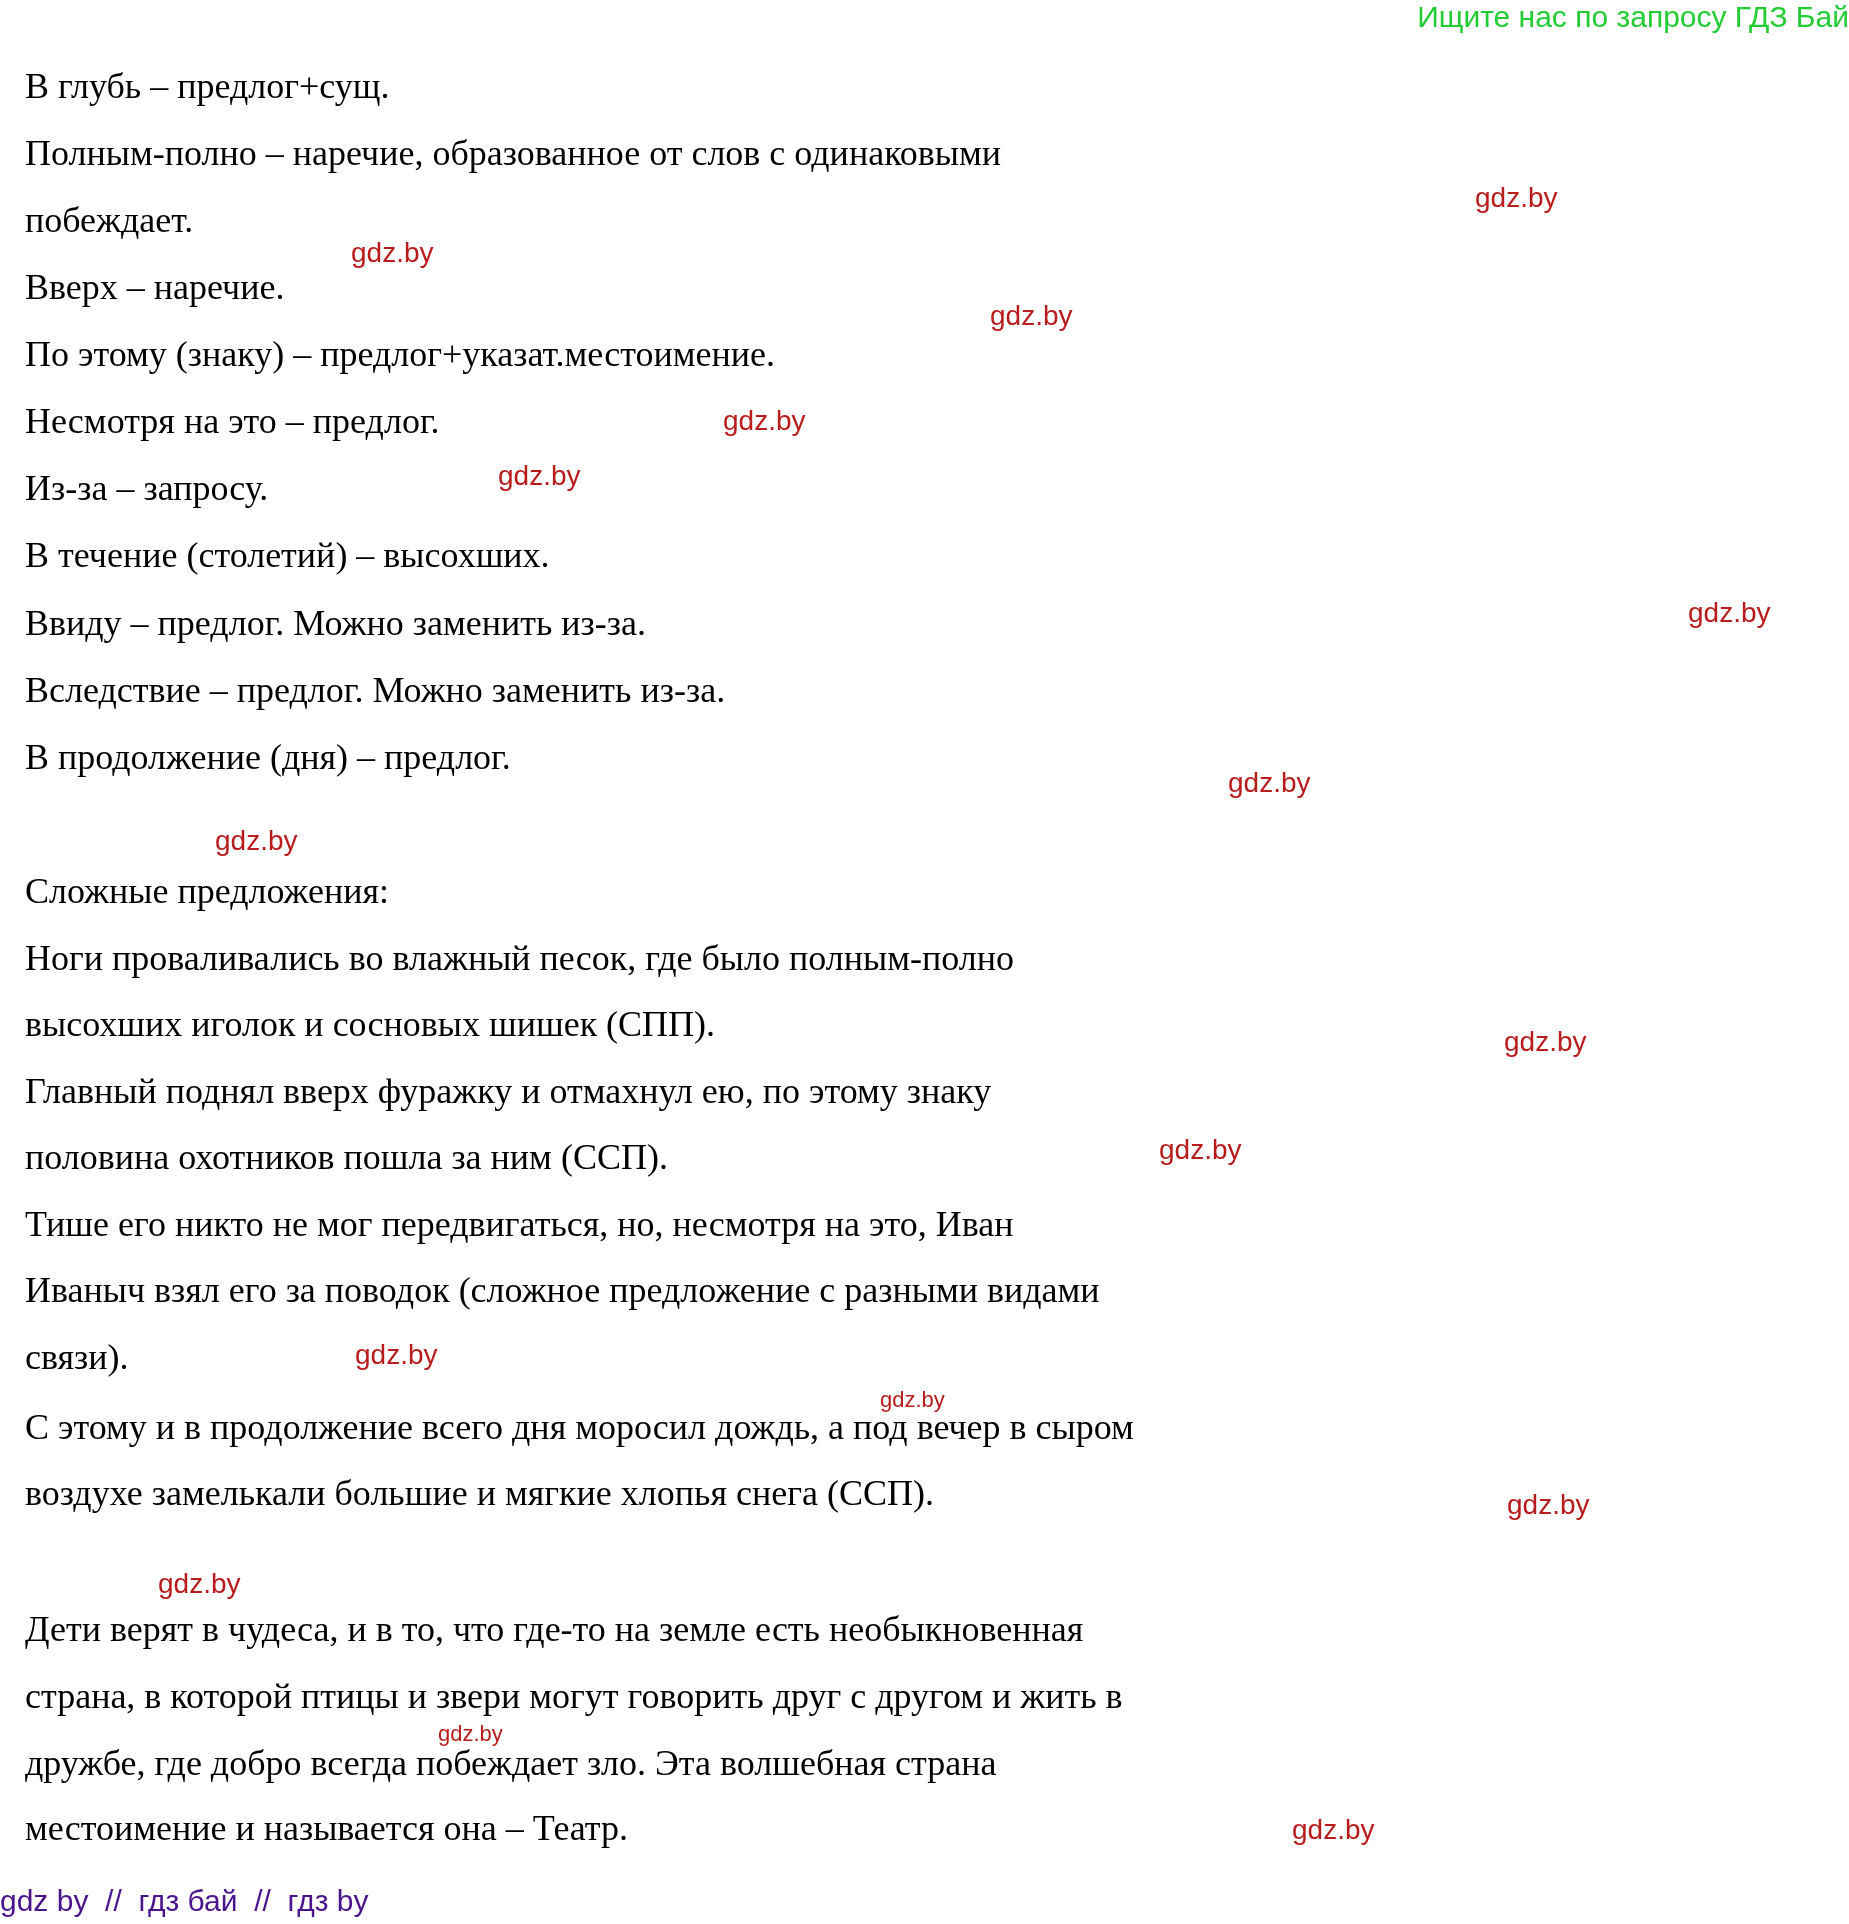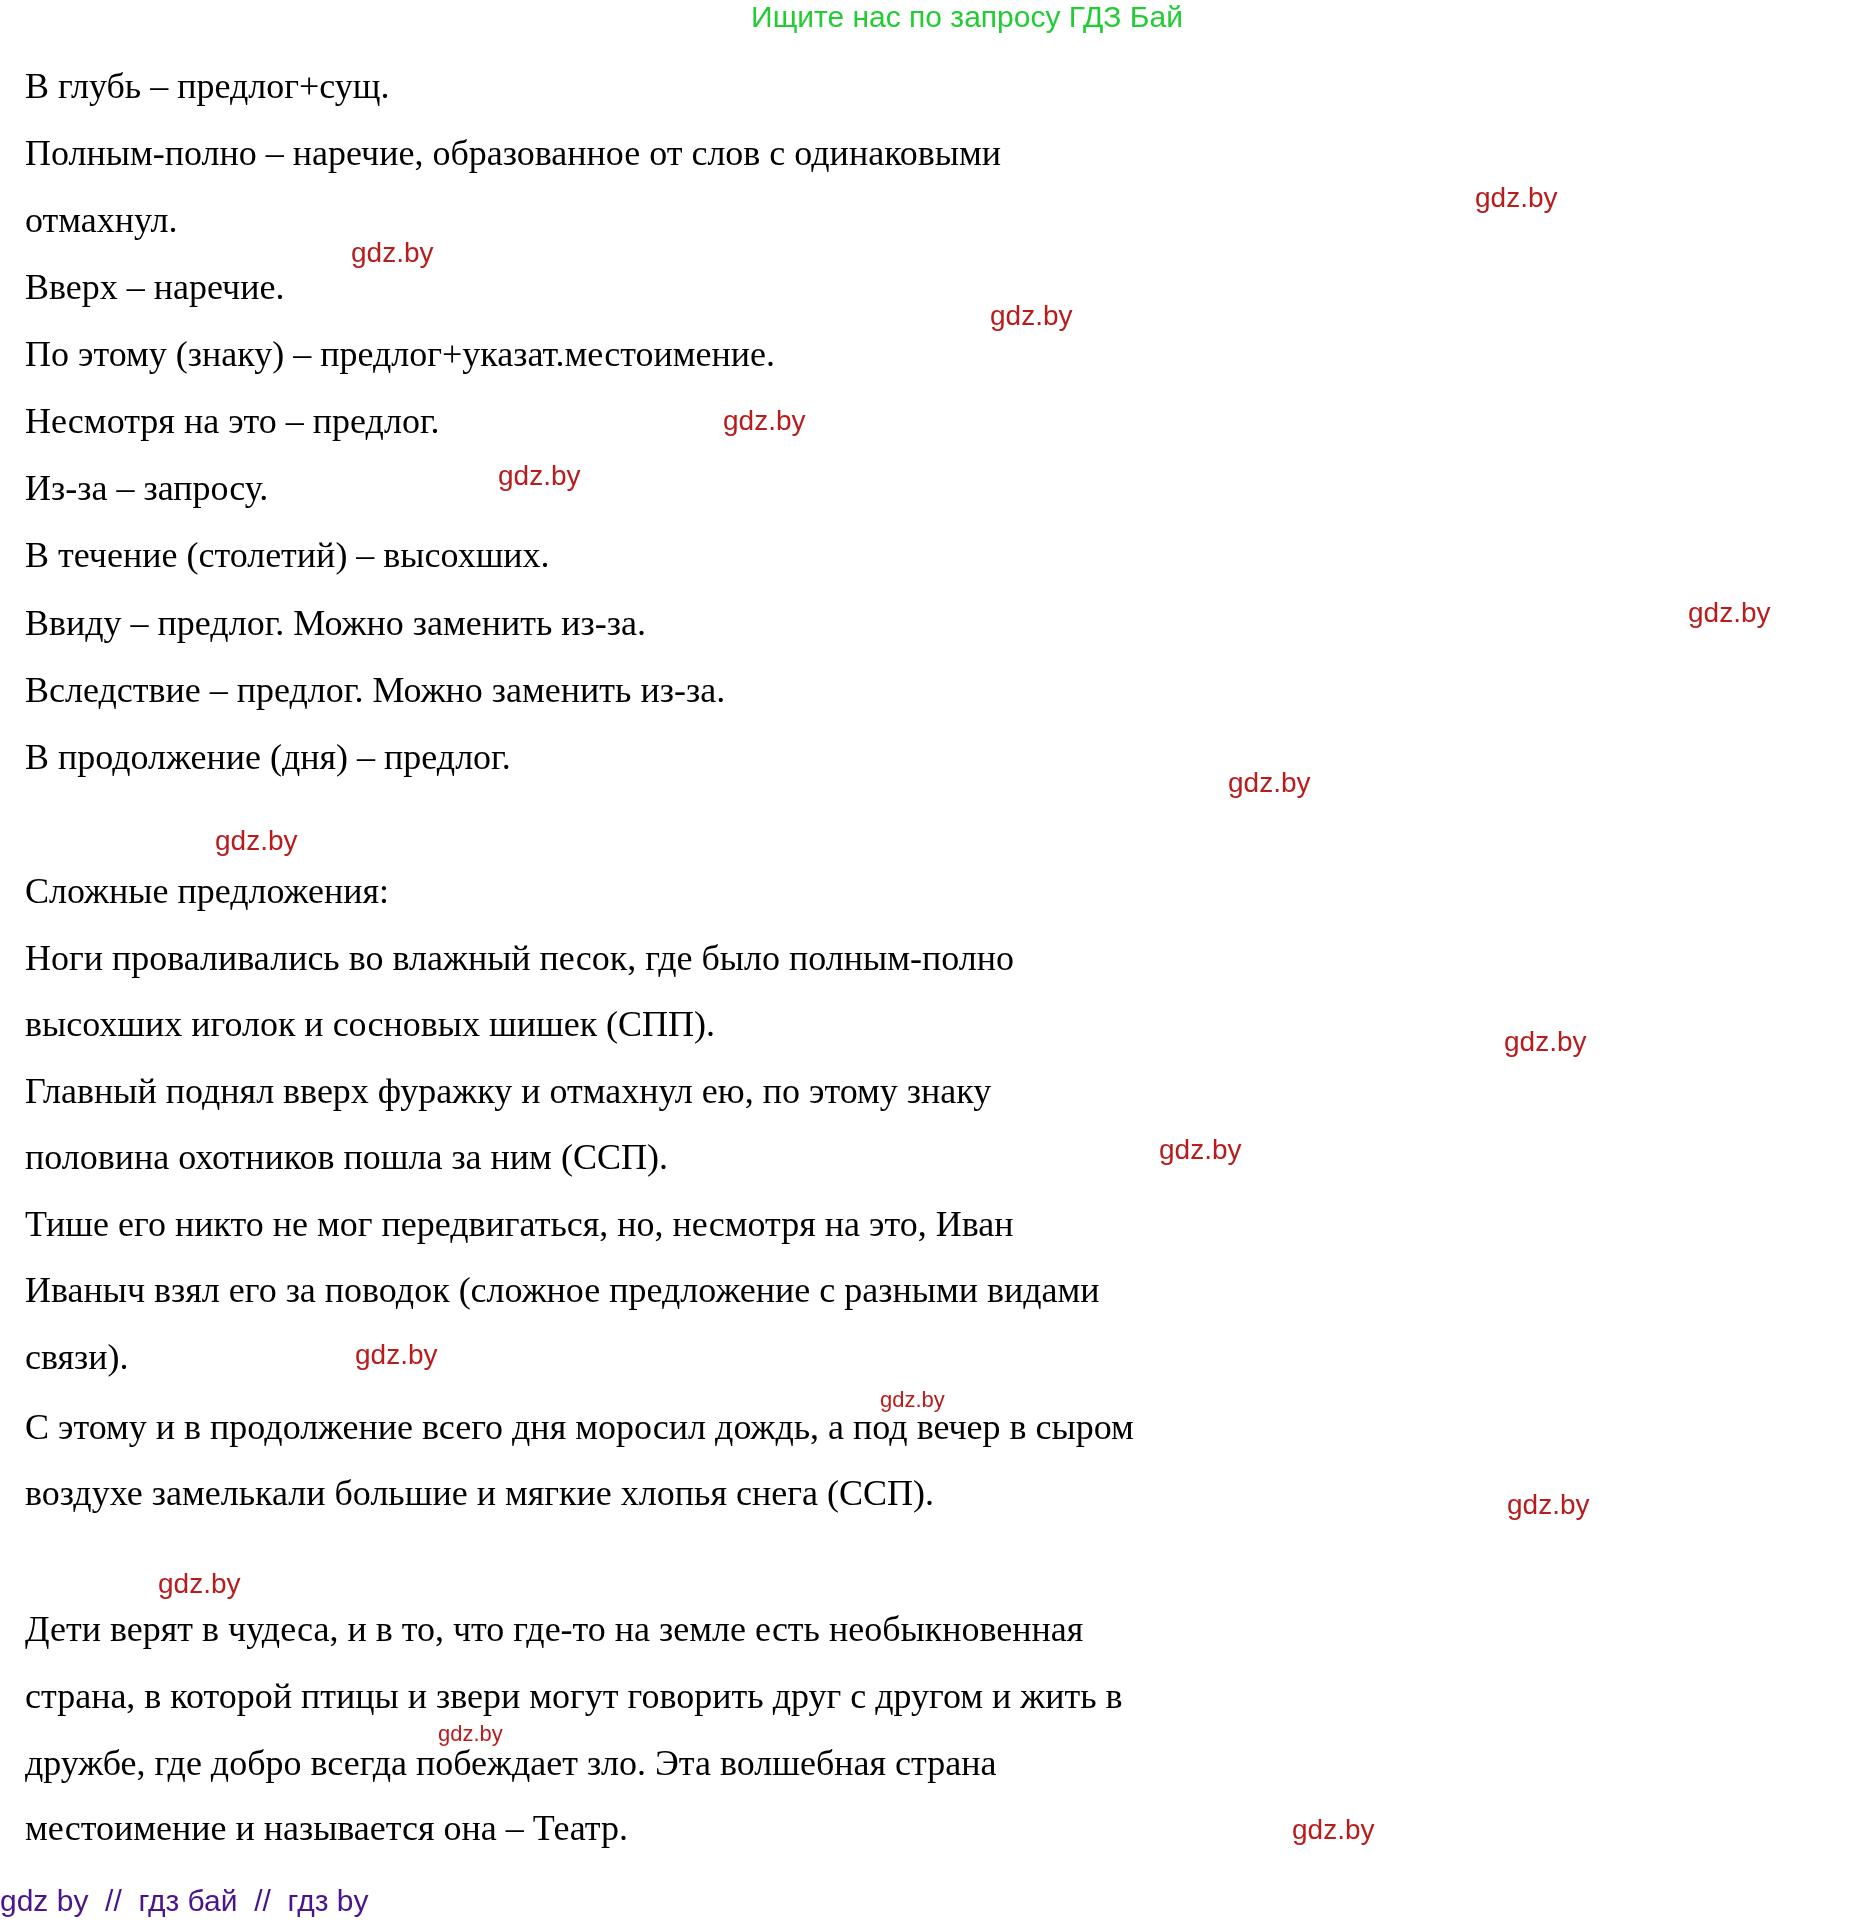--- a/index.html
+++ b/index.html
@@ -11,21 +11,21 @@
     width: 1849px;
     height: 1924px;
     position: relative;
     overflow: hidden;
   }
   .header {
     position: absolute;
     left: 0;
     width: 1849px;
     top: 0px;
-    text-align: center;
+    text-align: right;
     font-family: "Liberation Sans", sans-serif;
     font-size: 30px;
     line-height: 34px;
     color: #22cc33;
     white-space: nowrap;
   }
   .header span { margin-left: 85px; }
   .line {
     position: absolute;
     left: 25px;
@@ -58,21 +58,21 @@
   }
   .footer span { margin-left: 0px; }
 </style>
 </head>
 <body>
 
 <div class="header"><span>Ищите нас по запросу ГДЗ Бай</span></div>
 
 <div class="line" style="top:58px">В глубь – предлог+сущ.</div>
 <div class="line" style="top:125px">Полным-полно – наречие, образованное от слов с одинаковыми</div>
-<div class="line" style="top:192px">отмахнул.</div>
+<div class="line" style="top:192px">побеждает.</div>
 <div class="line" style="top:259px">Вверх – наречие.</div>
 <div class="line" style="top:326px">По этому (знаку) – предлог+указат.местоимение.</div>
 <div class="line" style="top:393px">Несмотря на это – предлог.</div>
 <div class="line" style="top:460px">Из-за – запросу.</div>
 <div class="line" style="top:527px">В течение (столетий) – высохших.</div>
 <div class="line" style="top:595px">Ввиду – предлог. Можно заменить из-за.</div>
 <div class="line" style="top:662px">Вследствие – предлог. Можно заменить из-за.</div>
 <div class="line" style="top:729px">В продолжение (дня) – предлог.</div>
 
 <div class="line" style="top:863px">Сложные предложения:</div>

